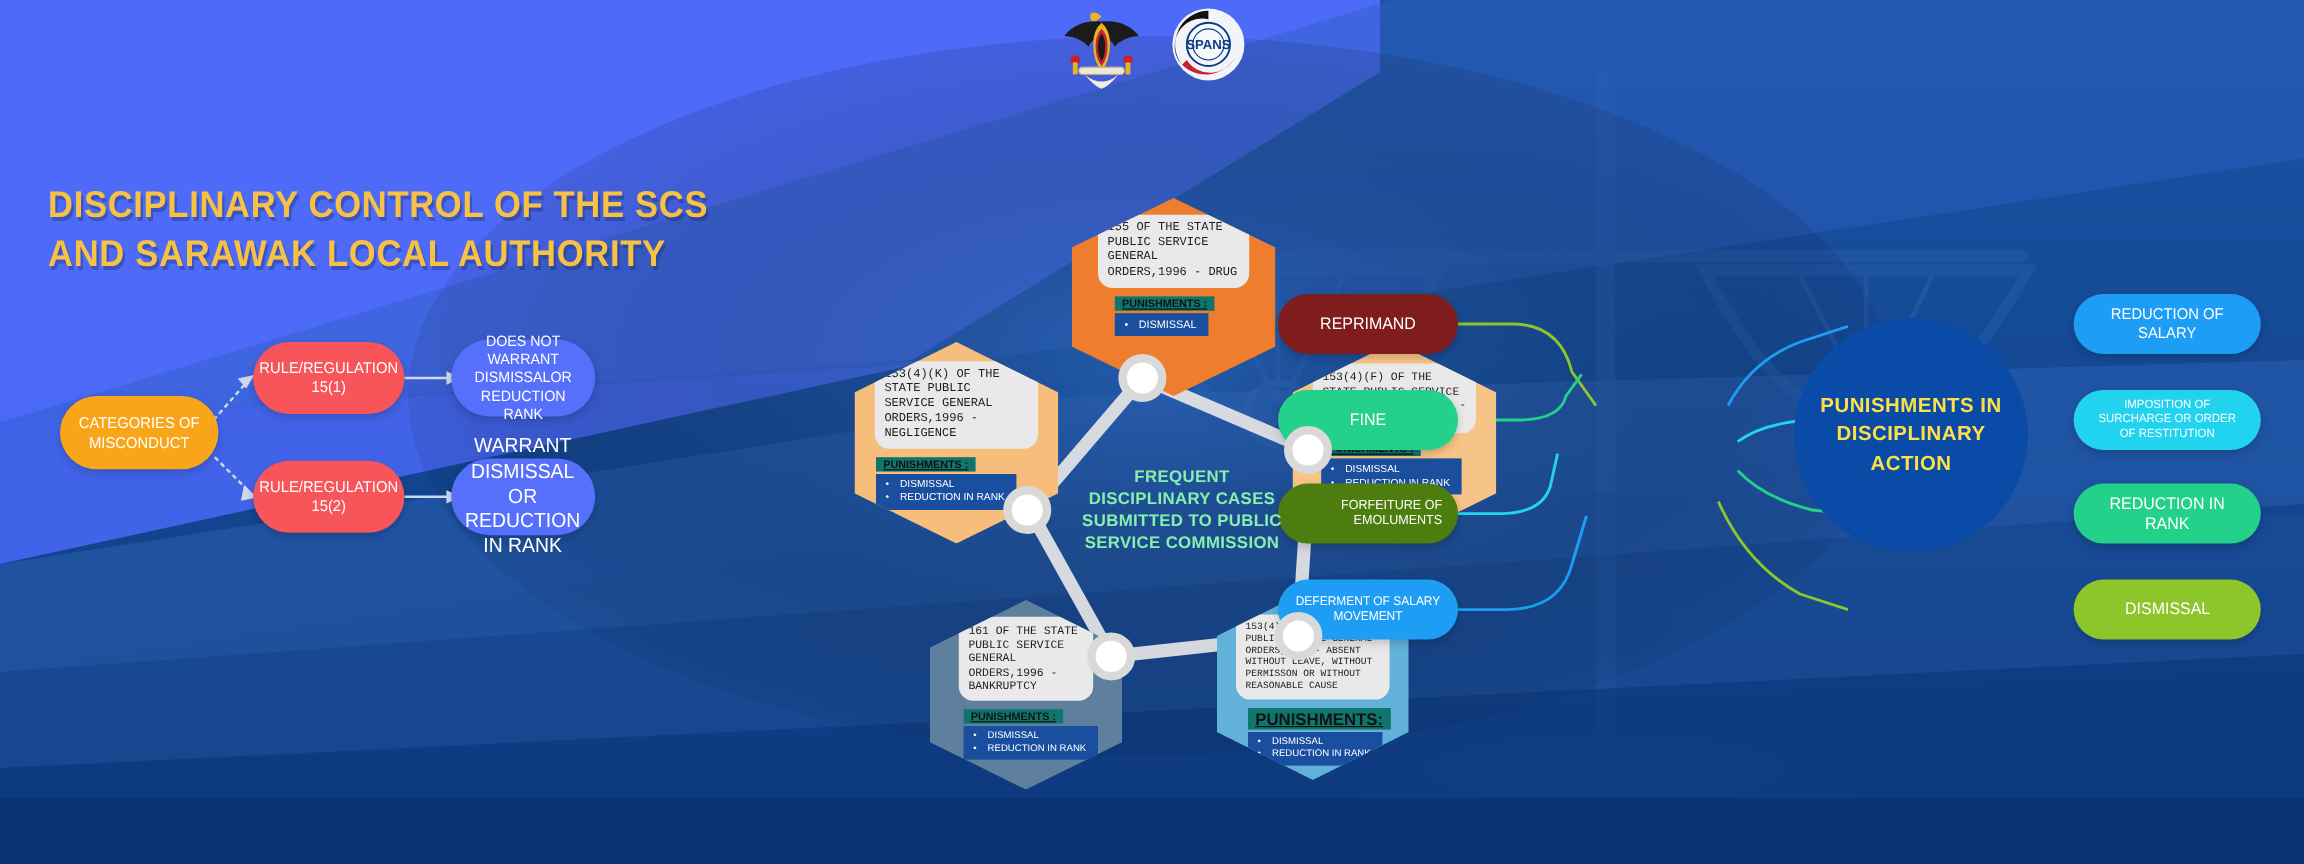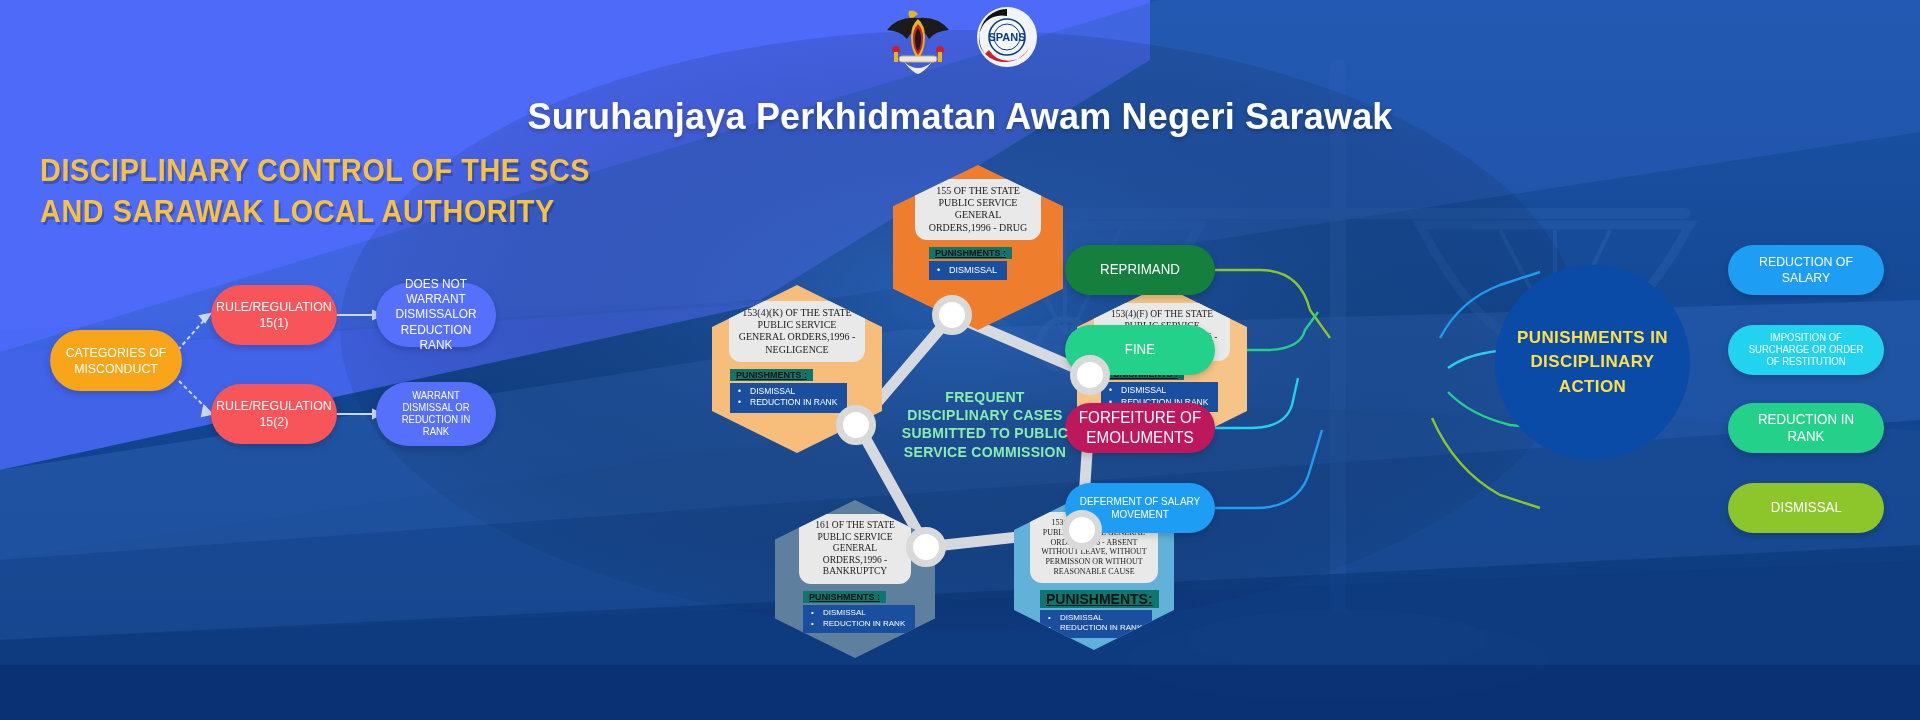--- a/index.html
+++ b/index.html
@@ -45,22 +45,22 @@
   .conn { position:absolute; z-index:12; }
 
   
   .hex {
     position:absolute; z-index:14;
     clip-path:polygon(50% 0%, 100% 25%, 100% 75%, 50% 100%, 0% 75%, 0% 25%);
     display:flex; flex-direction:column; align-items:center;
   }
   .hex-title {
     background:#e9e9e9; color:#1c1c1c; border-radius:12px;
-    text-align:center; line-height:1.22; padding:6px 8px;
-    font-family:Liberation Serif, serif;
+    text-align:left; line-height:1.22; padding:6px 8px;
+    font-family:Liberation Mono, monospace;
   }
   .pun-label {
     background:#0f766e; color:#111; font-weight:700; text-decoration:underline;
     padding:1px 6px; margin-top:7px; align-self:flex-start;
     font-family:"Liberation Sans Narrow","Liberation Sans",sans-serif;
   }
   .pun-list {
     background:#1a4fa0; color:#fff; padding:3px 10px 4px 6px; margin-top:2px;
     align-self:flex-start; list-style:none;
     font-family:"Liberation Sans Narrow","Liberation Sans",sans-serif;
@@ -166,21 +166,20 @@
     <svg width="62" height="62" viewBox="0 0 62 62">
       <circle cx="31" cy="31" r="30" fill="#f2f4f8"></circle>
       <path d="M31 3 a28 28 0 0 1 0 56 a22 22 0 0 0 0 -56" fill="#e3b10f"></path>
       <path d="M31 3 a28 28 0 0 0 -22 45 a23 23 0 0 1 22 -38" fill="#111"></path>
       <path d="M9 48 a28 28 0 0 0 44 -6 a23 23 0 0 1 -40 2" fill="#c8202e"></path>
       <circle cx="31" cy="31" r="18" fill="#f6f8fb" stroke="#0b3c85" stroke-width="1.6"></circle>
       <circle cx="31" cy="31" r="13" fill="none" stroke="#0b3c85" stroke-width="1"></circle>
       <text x="31" y="35" text-anchor="middle" font-family="Liberation Sans, sans-serif" font-size="11" font-weight="700" fill="#0b3c85">SPANS</text>
     </svg>
   </div>
-  <div id="title">Suruhanjaya Perkhidmatan Awam Negeri Sarawak</div>
 </div>
 
 <div id="left-heading">
   <div>DISCIPLINARY CONTROL OF THE SCS</div>
   <div>AND SARAWAK LOCAL AUTHORITY</div>
 </div>
 
 <svg class="conn" style="left:0;top:0;width:1920px;height:720px;">
   <g stroke="#cdd9ef" stroke-width="2" fill="none">
     <line x1="178" y1="350" x2="206" y2="318" stroke-dasharray="4 3"></line>
@@ -203,21 +202,21 @@
 <div class="pill" style="left:211px;top:285px;width:126px;height:60px;background:#f7555a;font-size:13px;">
   <span>RULE/REGULATION 15(1)</span>
 </div>
 <div class="pill" style="left:211px;top:384px;width:126px;height:60px;background:#f7555a;font-size:13px;">
   <span>RULE/REGULATION 15(2)</span>
 </div>
 
 <div class="pill" style="left:376px;top:283px;width:120px;height:64px;background:#5670fb;font-size:12.5px;">
   <span>DOES NOT WARRANT DISMISSALOR REDUCTION RANK</span>
 </div>
-<div class="pill" style="left:376px;top:382px;width:120px;height:64px;background:#5670fb;font-size:10px;">
+<div class="pill" style="left:376px;top:382px;width:120px;height:64px;background:#5670fb;font-size:17px;">
   <span>WARRANT DISMISSAL OR REDUCTION IN RANK</span>
 </div>
 
 <svg class="conn" style="left:0;top:0;width:1920px;height:720px;z-index:11;">
   <g stroke="#e6e6e6" stroke-width="11" stroke-linecap="round" fill="none" opacity=".92">
     <line x1="952" y1="315" x2="858" y2="425"></line>
     <line x1="952" y1="315" x2="1092" y2="375"></line>
     <line x1="858" y1="425" x2="926" y2="547"></line>
     <line x1="1092" y1="375" x2="1082" y2="530"></line>
     <line x1="926" y1="547" x2="1082" y2="530"></line>
@@ -285,27 +284,27 @@
     <path d="M1448 368 Q1470 352 1510 350 L1540 350" stroke="#21d3ee"></path>
     <path d="M1448 392 Q1470 415 1510 425 L1540 428" stroke="#23d18b"></path>
     <path d="M1432 418 Q1455 470 1500 495 L1540 508" stroke="#8cc62a"></path>
   </g>
 </svg>
 
 <div id="pun-circle" style="left:1495px;top:265px;width:195px;height:195px;">
   <span>PUNISHMENTS IN DISCIPLINARY ACTION</span>
 </div>
 
-<div class="pill" style="left:1065px;top:245px;width:150px;height:50px;background:#15803d;font-size:14px;">
+<div class="pill" style="left:1065px;top:245px;width:150px;height:50px;background:#7f1d1d;font-size:14px;">
   <span>REPRIMAND</span>
 </div>
 <div class="pill" style="left:1065px;top:325px;width:150px;height:50px;background:#23d18b;font-size:14px;">
   <span>FINE</span>
 </div>
-<div class="pill" style="left:1065px;top:403px;width:150px;height:50px;background:#be185d;font-size:16px;">
+<div class="pill" style="left:1065px;top:403px;width:150px;height:50px;background:#4d7c0f;font-size:11px;text-align:right;">
   <span>FORFEITURE OF EMOLUMENTS</span>
 </div>
 <div class="pill" style="left:1065px;top:483px;width:150px;height:50px;background:#1e9df5;font-size:10.5px;">
   <span>DEFERMENT OF SALARY MOVEMENT</span>
 </div>
 
 <div class="pill" style="left:1728px;top:245px;width:156px;height:50px;background:#1e9df5;font-size:13px;">
   <span>REDUCTION OF SALARY</span>
 </div>
 <div class="pill" style="left:1728px;top:325px;width:156px;height:50px;background:#21d3ee;font-size:10px;">

